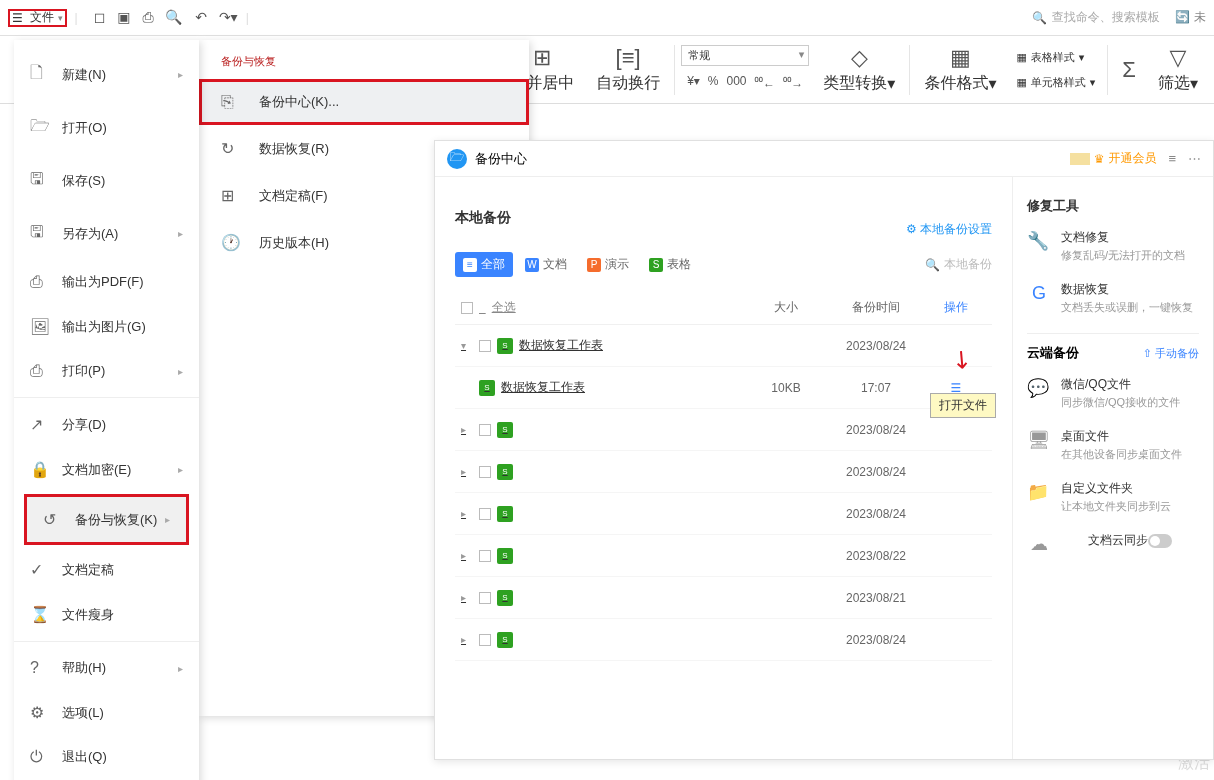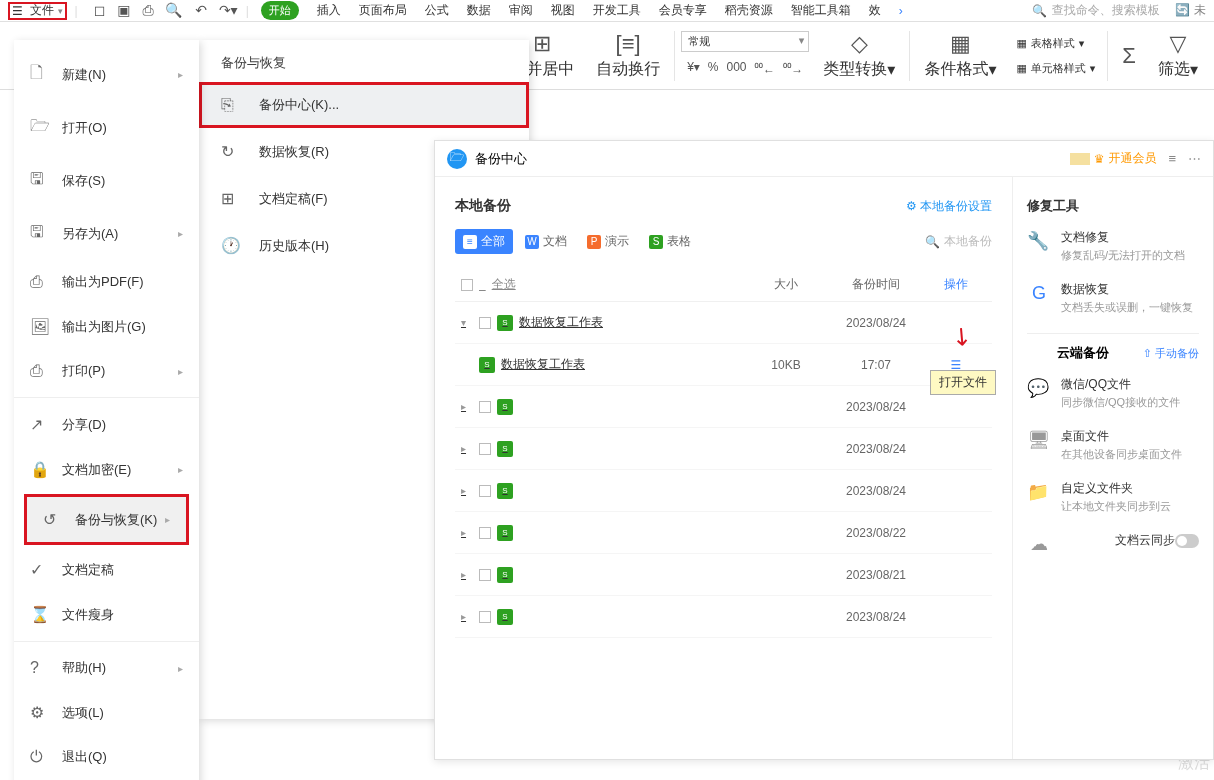--- a/index.html
+++ b/index.html
@@ -1,18 +1,18 @@
 <!DOCTYPE html>
 <html><head>
   <meta charset="utf-8">
   <style>
     * { margin: 0; padding: 0; box-sizing: border-box; font-family: "Microsoft YaHei", sans-serif; }
     body { width: 1214px; height: 780px; background: #fff; position: relative; overflow: hidden; }
     
-    .top-toolbar { height: 22px; display: flex; align-items: center; border-bottom: 1px solid #e0e0e0; padding: 8px 8px; font-size: 12px; }
+    .top-toolbar { height: 36px; display: flex; align-items: center; border-bottom: 1px solid #e0e0e0; padding: 8px 8px; font-size: 12px; }
     .file-btn-wrap { border: 2px solid #d91521; padding: 0px 2px; display: flex; align-items: center; height: 18px; }
     .file-btn { display: flex; align-items: center; gap: 4px; color: #333; }
     .hamburger { display: inline-block; width: 14px; }
     .hamburger::before { content: "☰"; font-size: 12px; }
     .qat-icons { display: flex; gap: 12px; margin-left: 8px; color: #555; }
     .qat-icons span { font-size: 14px; cursor: pointer; }
     .sep { color: #ddd; margin: 0 8px; }
     
     .menu-tabs { display: flex; gap: 18px; margin-left: 4px; align-items: center; }
     .menu-tab { font-size: 12px; color: #333; cursor: pointer; }
@@ -31,39 +31,39 @@
     .num-group { display: flex; gap: 8px; font-size: 12px; color: #555; padding: 4px 6px; }
     
     .file-menu { position: absolute; left: 14px; top: 40px; width: 185px; background: #fff; box-shadow: 2px 2px 8px rgba(0,0,0,.15); z-index: 20; padding: 8px 0; }
     .file-menu-item { display: flex; align-items: center; padding: 13px 16px; font-size: 13px; color: #333; cursor: pointer; position: relative; }
     .file-menu-item .mi-icon { width: 18px; margin-right: 14px; color: #666; font-size: 16px; }
     .file-menu-item .arrow { margin-left: auto; color: #aaa; font-size: 10px; }
     .file-menu-item.highlighted { background: #f0f0f0; }
     .file-menu-sep { height: 1px; background: #eee; margin: 4px 0; }
     
     .submenu { position: absolute; left: 199px; top: 40px; width: 330px; background: #fff; box-shadow: 2px 2px 8px rgba(0,0,0,.15); z-index: 19; padding: 0 0 450px 0; }
-    .submenu-title { padding: 14px 22px 10px; font-size: 13px; color: #404040; font-family: Liberation Serif, serif; }
+    .submenu-title { padding: 14px 22px 10px; font-size: 11px; color: #b91c1c; font-family: Liberation Serif, serif; }
     .submenu-item { display: flex; align-items: center; padding: 14px 22px; font-size: 13px; color: #333; cursor: pointer; }
     .submenu-item .si-icon { width: 20px; margin-right: 18px; color: #666; font-size: 16px; }
     .submenu-item.highlighted { background: #eef0f2; border: 3px solid #d91521; padding: 11px 19px; }
     
     .backup-panel { position: absolute; left: 434px; top: 140px; width: 780px; height: 620px; background: #fff; border: 1px solid #e0e0e0; box-shadow: 0 2px 8px rgba(0,0,0,.1); z-index: 30; display: flex; flex-direction: column; }
     .backup-header { height: 36px; display: flex; align-items: center; padding: 0 12px; border-bottom: 1px solid #eee; font-size: 13px; }
     .backup-logo { width: 20px; height: 20px; background: #2196f3; border-radius: 50%; color: #fff; display: flex; align-items: center; justify-content: center; font-size: 12px; margin-right: 8px; }
     .vip-btn { margin-left: auto; color: #f90; font-size: 12px; display: flex; align-items: center; gap: 4px; }
     .vip-btn .vip-dot { width: 20px; height: 12px; background: #f5e0a0; }
     .header-icons { display: flex; gap: 12px; margin-left: 12px; color: #888; }
     
     .backup-body { display: flex; flex: 1; }
     .backup-left { flex: 1; padding: 20px; border-right: 1px solid #eee; }
     .backup-right { width: 200px; padding: 20px 14px; }
     
     .local-title-row { display: flex; align-items: center; justify-content: space-between; margin-bottom: 14px; }
     .local-title { font-size: 14px; font-weight: bold; color: #333; }
-    .local-setting { font-size: 12px; color: #2196f3; }
+    .local-setting { font-size: 12px; color: #2196f3; margin-top: 24px; }
     
     .file-type-tabs { display: flex; gap: 4px; align-items: center; margin-bottom: 14px; }
     .type-tab { display: flex; align-items: center; gap: 4px; padding: 4px 8px; font-size: 12px; color: #666; border-radius: 3px; cursor: pointer; }
     .type-tab.active { background: #3a84ff; color: #fff; }
     .type-tab .tt-icon { width: 14px; height: 14px; display: inline-flex; align-items: center; justify-content: center; border-radius: 2px; font-size: 10px; color: #fff; }
     .search-local { margin-left: auto; color: #bbb; font-size: 12px; display: flex; align-items: center; gap: 4px; }
     
     .backup-table { font-size: 12px; }
     .bt-header { display: flex; padding: 8px 6px; color: #888; border-bottom: 1px solid #f0f0f0; }
     .bt-row { display: flex; align-items: center; padding: 12px 6px; border-bottom: 1px solid #f5f5f5; color: #333; position: relative; }
@@ -81,21 +81,21 @@
     .arrow-anno { position: absolute; right: 20px; top: -22px; color: #d91521; font-size: 24px; transform: rotate(40deg); }
     .tooltip { position: absolute; right: -4px; top: 26px; background: #fef9c3; border: 1px solid #aaa; padding: 3px 8px; font-size: 12px; color: #333; white-space: nowrap; }
     
     .right-section-title { font-size: 13px; font-weight: bold; margin-bottom: 14px; color: #333; }
     .tool-item { display: flex; gap: 10px; margin-bottom: 18px; cursor: pointer; }
     .tool-icon { width: 24px; height: 24px; display: flex; align-items: center; justify-content: center; font-size: 18px; }
     .tool-text { flex: 1; }
     .tool-name { font-size: 12px; color: #333; margin-bottom: 2px; }
     .tool-desc { font-size: 11px; color: #999; }
     .cloud-title-row { display: flex; align-items: center; justify-content: space-between; margin: 10px 0 14px; }
-    .cloud-title { font-size: 13px; font-weight: bold; margin-left: 30px; }
+    .cloud-title { font-size: 13px; font-weight: bold; }
     .manual-backup { font-size: 11px; color: #3a84ff; }
     .toggle { width: 24px; height: 14px; background: #ccc; border-radius: 7px; position: relative; }
     .toggle::after { content: ""; width: 10px; height: 10px; background: #fff; border-radius: 50%; position: absolute; top: 2px; left: 2px; }
     
     .row-nums { position: absolute; left: 14px; top: 747px; font-size: 10px; color: #888; }
     .watermark { position: absolute; right: 4px; bottom: 6px; font-size: 16px; color: #ddd; }
   </style>
 </head>
 <body>
 
@@ -110,35 +110,20 @@
   <span class="sep">|</span>
   <div class="qat-icons">
     <span>◻</span>
     <span>▣</span>
     <span>⎙</span>
     <span>🔍</span>
     <span>↶</span>
     <span>↷▾</span>
   </div>
   <span class="sep">|</span>
-  <div class="menu-tabs">
-    <span class="menu-tab active">开始</span>
-    <span class="menu-tab">插入</span>
-    <span class="menu-tab">页面布局</span>
-    <span class="menu-tab">公式</span>
-    <span class="menu-tab">数据</span>
-    <span class="menu-tab">审阅</span>
-    <span class="menu-tab">视图</span>
-    <span class="menu-tab">开发工具</span>
-    <span class="menu-tab">会员专享</span>
-    <span class="menu-tab">稻壳资源</span>
-    <span class="menu-tab">智能工具箱</span>
-    <span class="menu-tab">效</span>
-    <span style="color:#3a84ff;">›</span>
-  </div>
   <div class="search-box">
     <span>🔍</span>
     <span>查找命令、搜索模板</span>
   </div>
   <span style="margin-left:16px;color:#888;font-size:12px;">🔄 未</span>
 </div>
 
 <div class="ribbon">
   <div class="ribbon-right">
     <div style="display:flex;gap:10px;color:#666;font-size:14px;padding:0 6px;">
@@ -464,21 +449,21 @@
           <div class="tool-item">
             <span class="tool-icon" style="color:#999">📁</span>
             <div class="tool-text">
               <div class="tool-name" style="display:flex;align-items:center;justify-content:space-between;">自定义文件夹</div>
               <div class="tool-desc">让本地文件夹同步到云</div>
             </div>
           </div>
           <div class="tool-item">
             <span class="tool-icon" style="color:#999">☁</span>
             <div class="tool-text">
-              <div class="tool-name" style="display:flex;align-items:center;justify-content:flex-end;">文档云同步<span class="toggle"></span></div>
+              <div class="tool-name" style="display:flex;align-items:center;justify-content:center;">文档云同步<span class="toggle"></span></div>
             </div>
           </div>
         </div>
     </div>
   </div>
 </div>
 
 <div class="row-nums">
   <div>33</div>
     <div>34</div>

